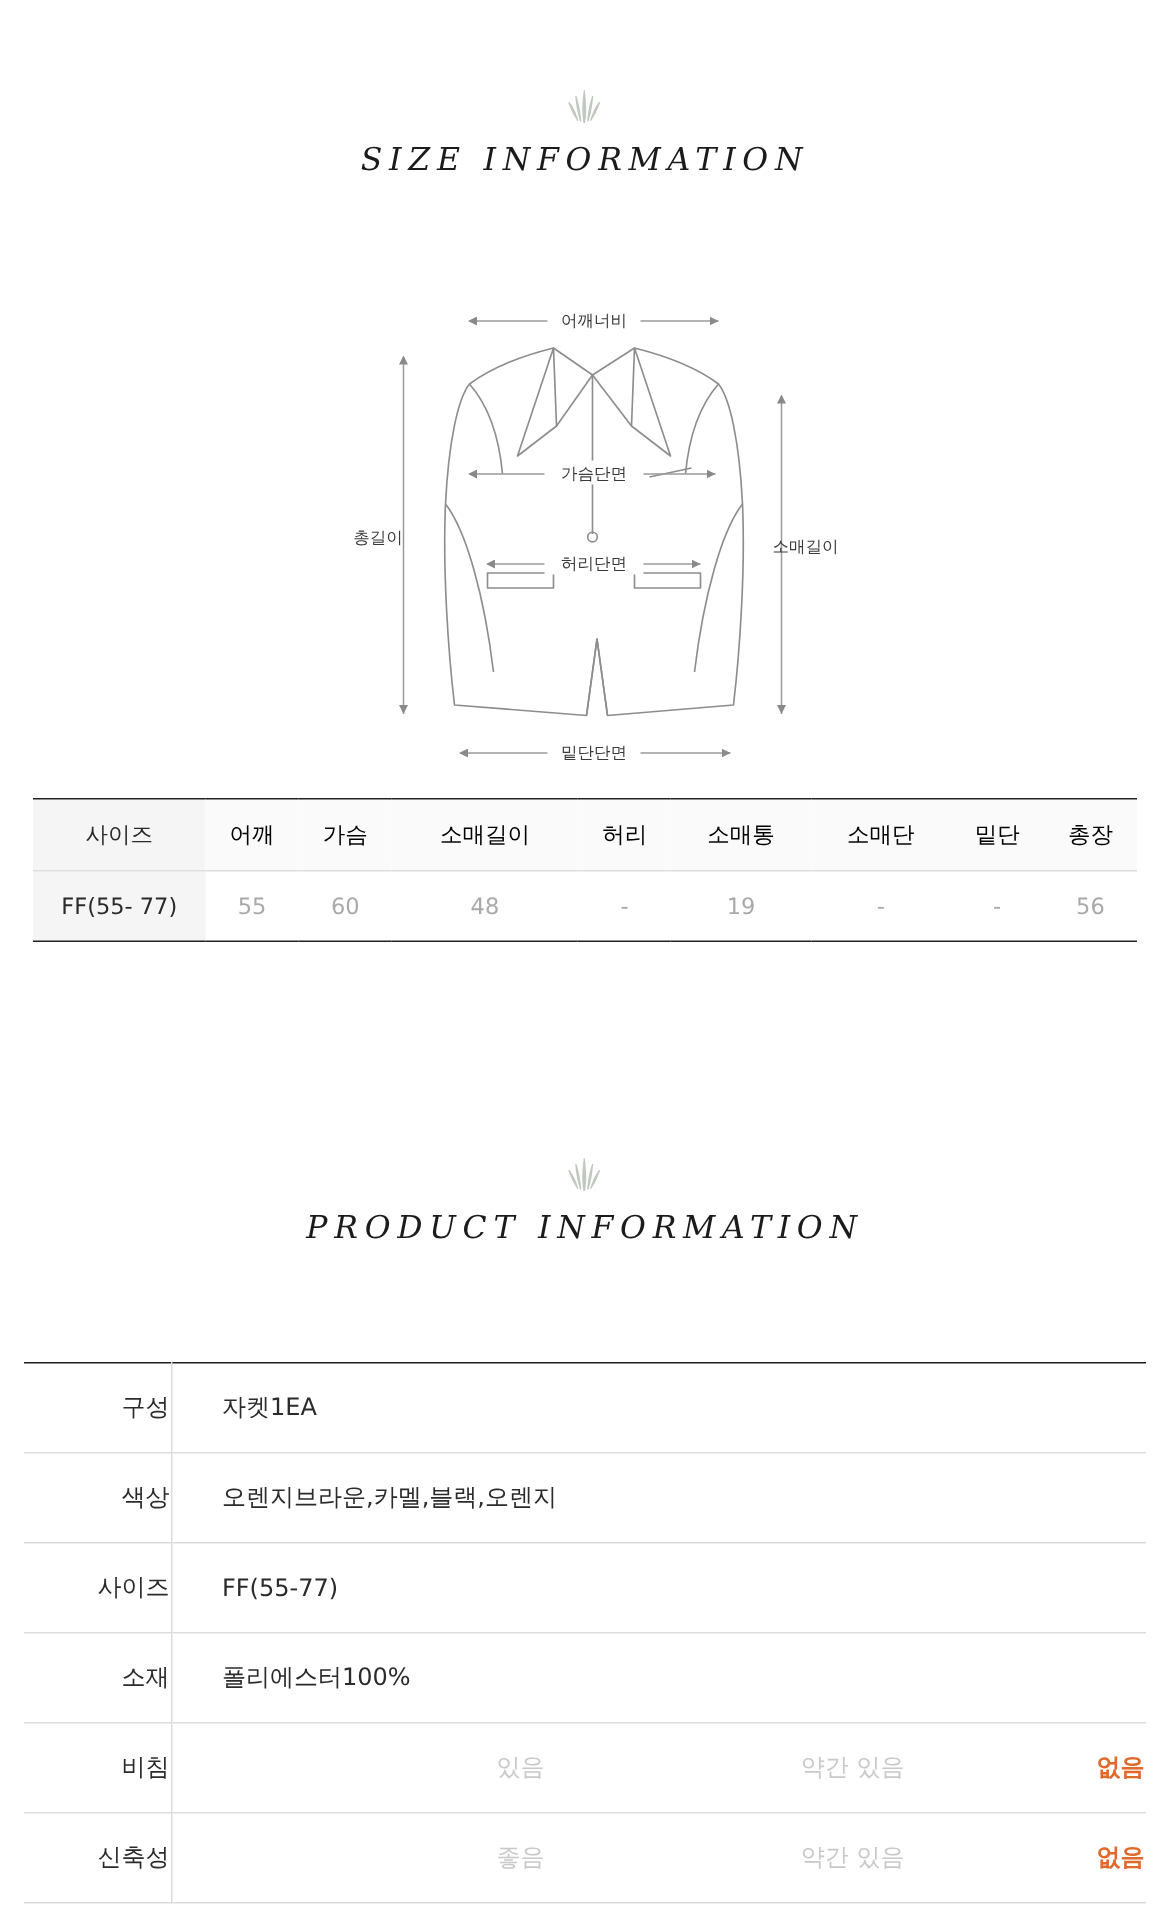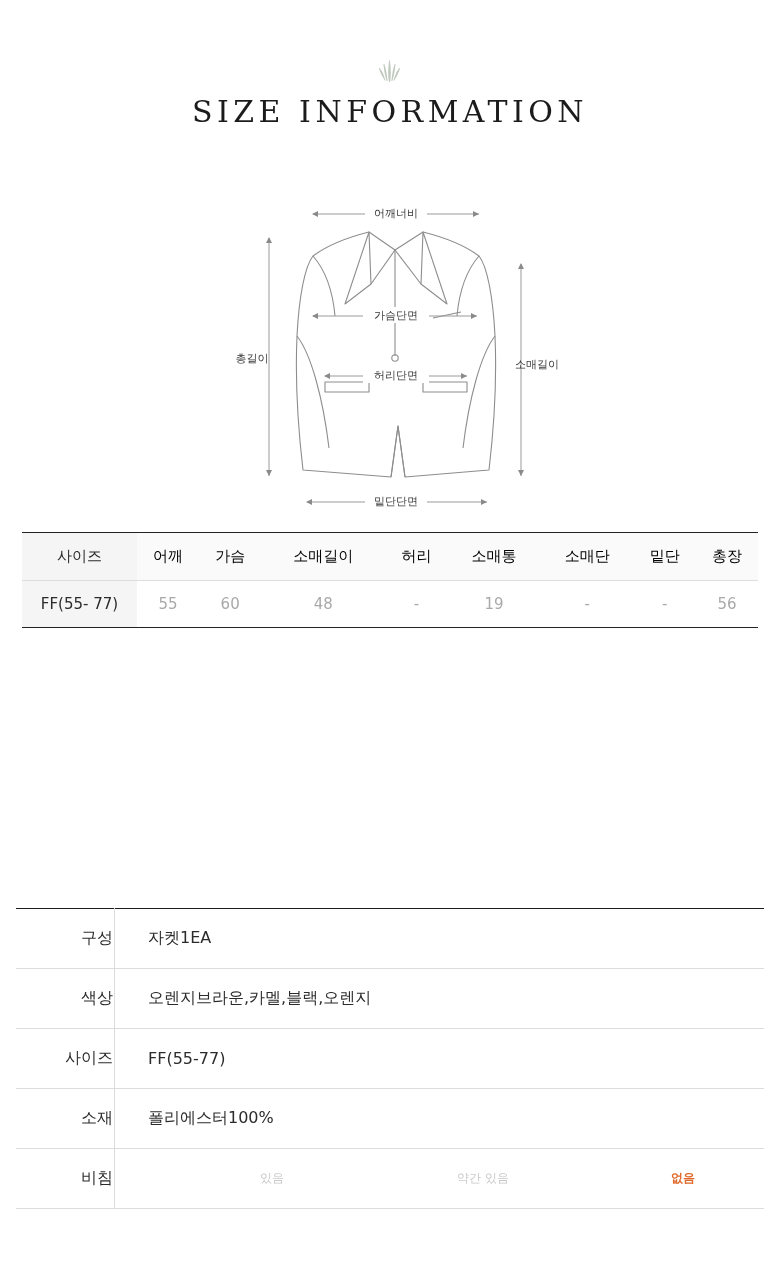--- a/index.html
+++ b/index.html
@@ -20,26 +20,27 @@
   .section-head {
     text-align: center;
   }
   .ornament {
     display: block;
     margin: 0 auto 10px auto;
     width: 44px; height: 26px;
   }
   .section-title {
     font-family: "DejaVu Serif", "Liberation Serif", serif;
-    font-size: 30px;
+    font-size: 21px;
     letter-spacing: 4.5px;
     color: #1b1b1b;
     font-weight: 400;
     line-height: 1.2;
     margin: 0;
+    font-style: italic;
   }
 
   
   .diagram-wrap {
     width: 780px;
     display: flex;
     justify-content: center;
     margin-top: 26px;
   }
 
@@ -126,22 +127,22 @@
   td.options {
     padding-left: 0;
   }
   .opt-row {
     display: flex;
     align-items: center;
     width: 100%;
   }
   .opt {
     color: #c9c9c9;
-    font-size: 12px;
-    text-align: center;
+    font-size: 16px;
+    text-align: right;
   }
   .opt.sel {
     color: #e06a2b;
     font-weight: 600;
   }
   .opt-1 { width: 215px; padding-left: 33px; }
   .opt-2 { width: 240px; }
   .opt-3 { width: 160px; }
 </style>
 </head>
@@ -258,20 +259,32 @@
           <td>-</td>
           <td>19</td>
           <td>-</td>
           <td>-</td>
           <td>56</td>
         </tr>
       </tbody>
     </table>
   </div>
 
+  <div class="section-head product-head">
+    <svg class="ornament" viewBox="0 0 44 26">
+      <g fill="#bfc9bd">
+        <path d="M21.2 2 C21.2 2 20.2 9 20.2 15 C20.2 20 21.0 24 21.0 24 L22.0 24 C22.0 24 22.8 20 22.8 15 C22.8 9 21.8 2 21.8 2 Z"></path>
+        <path d="M15.5 6 C15.5 6 16.0 12 17.0 16.5 C17.8 20.2 18.8 23.2 18.8 23.2 L19.6 22.8 C19.6 22.8 19.2 19.2 18.6 15.4 C17.9 10.9 16.3 6 16.3 6 Z"></path>
+        <path d="M27.5 6 C27.5 6 27.0 12 26.0 16.5 C25.2 20.2 24.2 23.2 24.2 23.2 L23.4 22.8 C23.4 22.8 23.8 19.2 24.4 15.4 C25.1 10.9 26.7 6 26.7 6 Z"></path>
+        <path d="M10.8 10 C10.8 10 12.4 14.8 14.2 18 C15.6 20.6 17.0 22.8 17.0 22.8 L17.6 22.2 C17.6 22.2 16.6 19.4 15.4 16.4 C13.9 12.6 11.6 10 11.6 10 Z"></path>
+        <path d="M32.2 10 C32.2 10 30.6 14.8 28.8 18 C27.4 20.6 26.0 22.8 26.0 22.8 L25.4 22.2 C25.4 22.2 26.4 19.4 27.6 16.4 C29.1 12.6 31.4 10 31.4 10 Z"></path>
+      </g>
+    </svg>
+    <h2 class="section-title">PRODUCT INFORMATION</h2>
+  </div>
 
   <div class="info-table-wrap">
     <table class="info-table">
       <tbody>
         <tr>
           <th>구성</th>
           <td>자켓1EA</td>
         </tr>
         <tr>
           <th>색상</th>
@@ -288,17 +301,27 @@
         <tr>
           <th>비침</th>
           <td class="options">
             <div class="opt-row">
               <span class="opt opt-1">있음</span>
               <span class="opt opt-2">약간 있음</span>
               <span class="opt opt-3 sel">없음</span>
             </div>
           </td>
         </tr>
+        <tr>
+          <th>신축성</th>
+          <td class="options">
+            <div class="opt-row">
+              <span class="opt opt-1">좋음</span>
+              <span class="opt opt-2">약간 있음</span>
+              <span class="opt opt-3 sel">없음</span>
+            </div>
+          </td>
+        </tr>
       </tbody>
     </table>
   </div>
 
 </div>
 
 </body></html>

